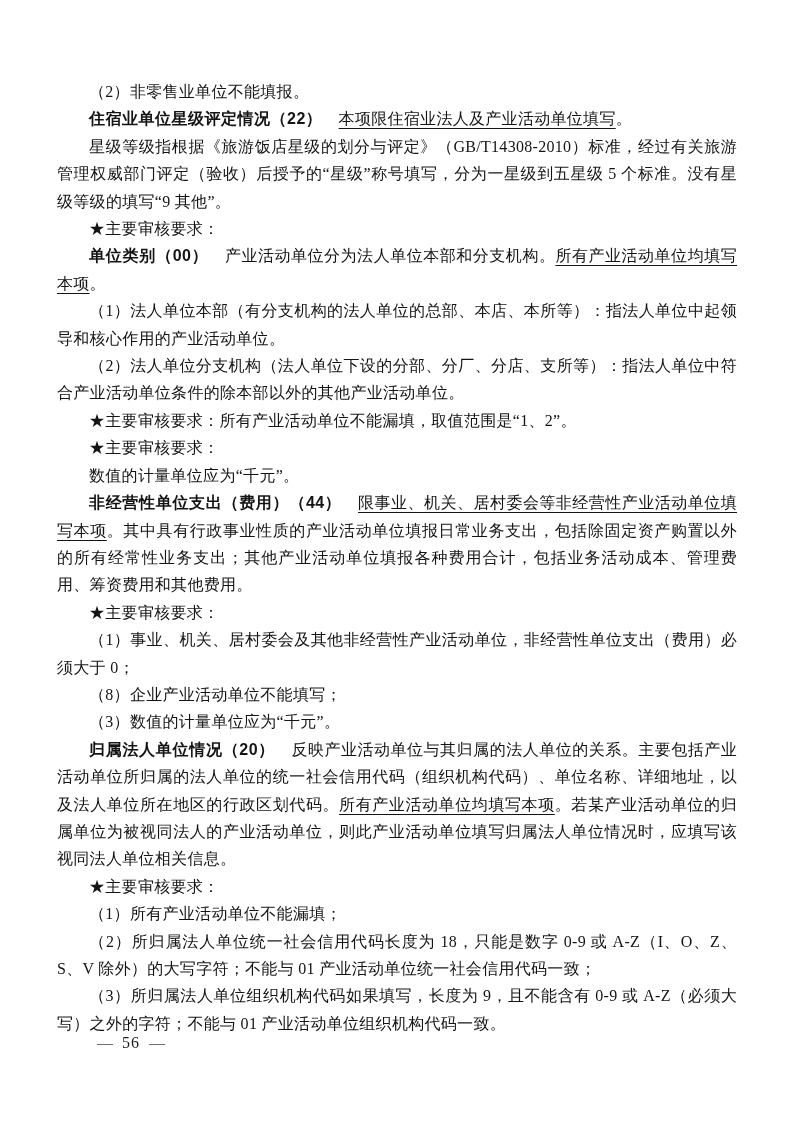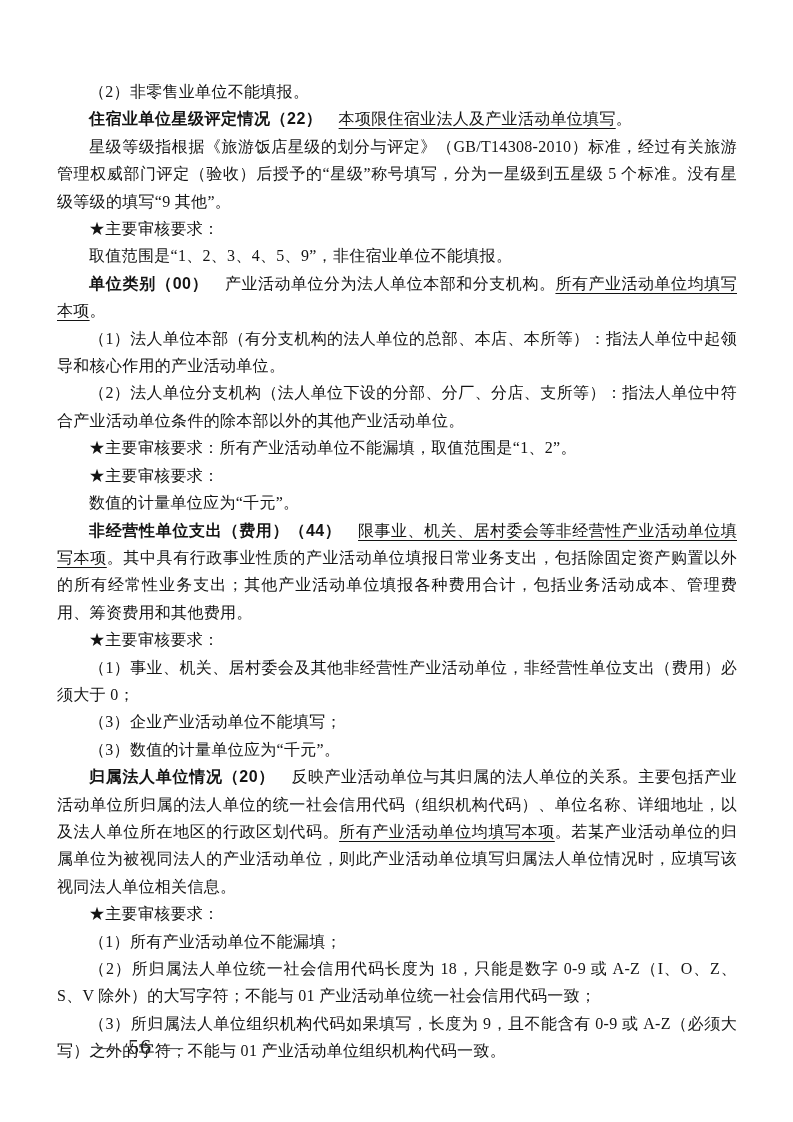--- a/index.html
+++ b/index.html
@@ -39,21 +39,21 @@
   }
   .ul {
     text-decoration: underline;
     text-decoration-thickness: 1px;
     text-underline-offset: 4px;
   }
   .footer {
     position: absolute;
     left: 88px;
     top: 1034px;
-    font-size: 22px;
+    font-size: 16px;
     font-family: "Liberation Serif", serif;
     color: #222;
   }
   .footer .dash {
     color: #555;
     padding: 0 9px;
   }
   .footer .num {
     letter-spacing: 1px;
   }
@@ -61,31 +61,30 @@
 </head>
 <body>
 
 <div class="page">
 
   <div class="content" id="doc-body">
       <p class="para"><span>（2）非零售业单位不能填报。</span></p>
       <p class="para"><span class="hd">住宿业单位星级评定情况（22）</span><span>　</span><span class="ul">本项限住宿业法人及产业活动单位填写</span><span>。</span></p>
       <p class="para"><span>星级等级指根据《旅游饭店星级的划分与评定》（GB/T14308-2010）标准，经过有关旅游管理权威部门评定（验收）后授予的“星级”称号填写，分为一星级到五星级 5 个标准。没有星级等级的填写“9 其他”。</span></p>
       <p class="para"><span>★主要审核要求：</span></p>
-      <p class="para"><span>取值范围是“1、2、3、4、5、9”，非住宿业单位不能填报。</span></p>
       <p class="para"><span class="hd">单位类别（00）</span><span>　产业活动单位分为法人单位本部和分支机构。</span><span class="ul">所有产业活动单位均填写本项</span><span>。</span></p>
       <p class="para"><span>（1）法人单位本部（有分支机构的法人单位的总部、本店、本所等）：指法人单位中起领导和核心作用的产业活动单位。</span></p>
       <p class="para"><span>（2）法人单位分支机构（法人单位下设的分部、分厂、分店、支所等）：指法人单位中符合产业活动单位条件的除本部以外的其他产业活动单位。</span></p>
       <p class="para"><span>★主要审核要求：所有产业活动单位不能漏填，取值范围是“1、2”。</span></p>
       <p class="para"><span>★主要审核要求：</span></p>
       <p class="para"><span>数值的计量单位应为“千元”。</span></p>
       <p class="para"><span class="hd">非经营性单位支出（费用）（44）</span><span>　</span><span class="ul">限事业、机关、居村委会等非经营性产业活动单位填写本项</span><span>。其中具有行政事业性质的产业活动单位填报日常业务支出，包括除固定资产购置以外的所有经常性业务支出；其他产业活动单位填报各种费用合计，包括业务活动成本、管理费用、筹资费用和其他费用。</span></p>
       <p class="para"><span>★主要审核要求：</span></p>
       <p class="para"><span>（1）事业、机关、居村委会及其他非经营性产业活动单位，非经营性单位支出（费用）必须大于 0；</span></p>
-      <p class="para"><span>（3）企业产业活动单位不能填写；</span></p>
+      <p class="para"><span>（8）企业产业活动单位不能填写；</span></p>
       <p class="para"><span>（3）数值的计量单位应为“千元”。</span></p>
       <p class="para"><span class="hd">归属法人单位情况（20）</span><span>　反映产业活动单位与其归属的法人单位的关系。主要包括产业活动单位所归属的法人单位的统一社会信用代码（组织机构代码）、单位名称、详细地址，以及法人单位所在地区的行政区划代码。</span><span class="ul">所有产业活动单位均填写本项</span><span>。若某产业活动单位的归属单位为被视同法人的产业活动单位，则此产业活动单位填写归属法人单位情况时，应填写该视同法人单位相关信息。</span></p>
       <p class="para"><span>★主要审核要求：</span></p>
       <p class="para"><span>（1）所有产业活动单位不能漏填；</span></p>
       <p class="para"><span>（2）所归属法人单位统一社会信用代码长度为 18，只能是数字 0-9 或 A-Z（I、O、Z、S、V 除外）的大写字符；不能与 01 产业活动单位统一社会信用代码一致；</span></p>
       <p class="para"><span>（3）所归属法人单位组织机构代码如果填写，长度为 9，且不能含有 0-9 或 A-Z（必须大写）之外的字符；不能与 01 产业活动单位组织机构代码一致。</span></p>
       <p class="para"></p>
     </div>
 
   <div class="footer">

